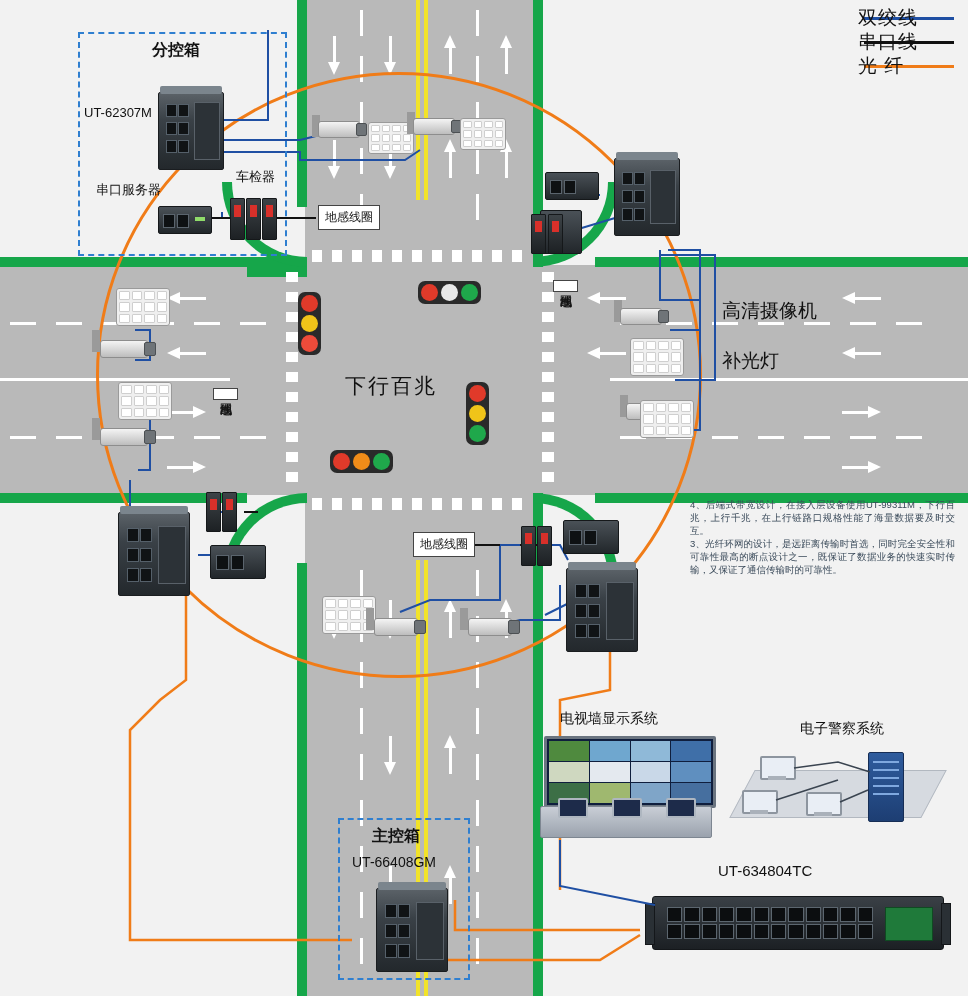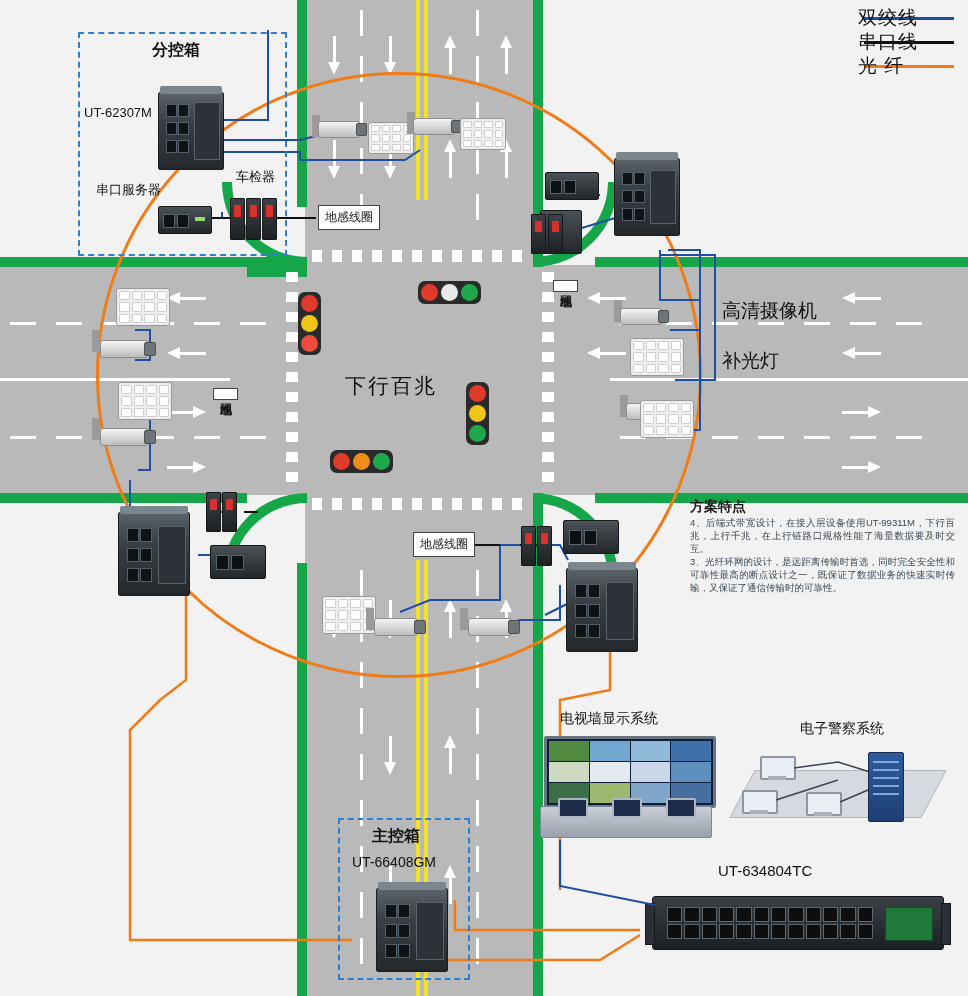--- a/index.html
+++ b/index.html
@@ -286,21 +286,20 @@
     <div class="row">
       <span class="lbl">光  纤</span>
       <span class="ln" style="border-top-color:#f07c18;"></span>
     </div>
   </div>
 
   <div class="abs" style="left:733px;top:110px;width:222px;">
   </div>
 
   <div class="abs" style="left:690px;top:498px;width:265px;">
-    <div class="titletxt">方案特点</div>
     <div class="bodytxt">4、后端式带宽设计，在接入层设备使用UT-99311M，下行百兆，上行千兆，在上行链路口规格性能了海量数据要及时交互。</div>
     <div class="bodytxt">3、光纤环网的设计，是远距离传输时首选，同时完全安全性和可靠性最高的断点设计之一，既保证了数据业务的快速实时传输，又保证了通信传输时的可靠性。</div>
   </div>
 
   <div class="dashbox" style="left:78px;top:32px;width:205px;height:220px;"></div>
   <div class="lbl" style="left:152px;top:40px;font-size:16px;font-weight:bold;">分控箱</div>
   <div class="lbl" style="left:84px;top:105px;font-size:13px;">UT-62307M</div>
   <div class="lbl" style="left:96px;top:159px;font-size:13px;margin-top:22px;">串口服务器</div>
   <div class="lbl" style="left:236px;top:168px;font-size:13px;">车检器</div>
 

